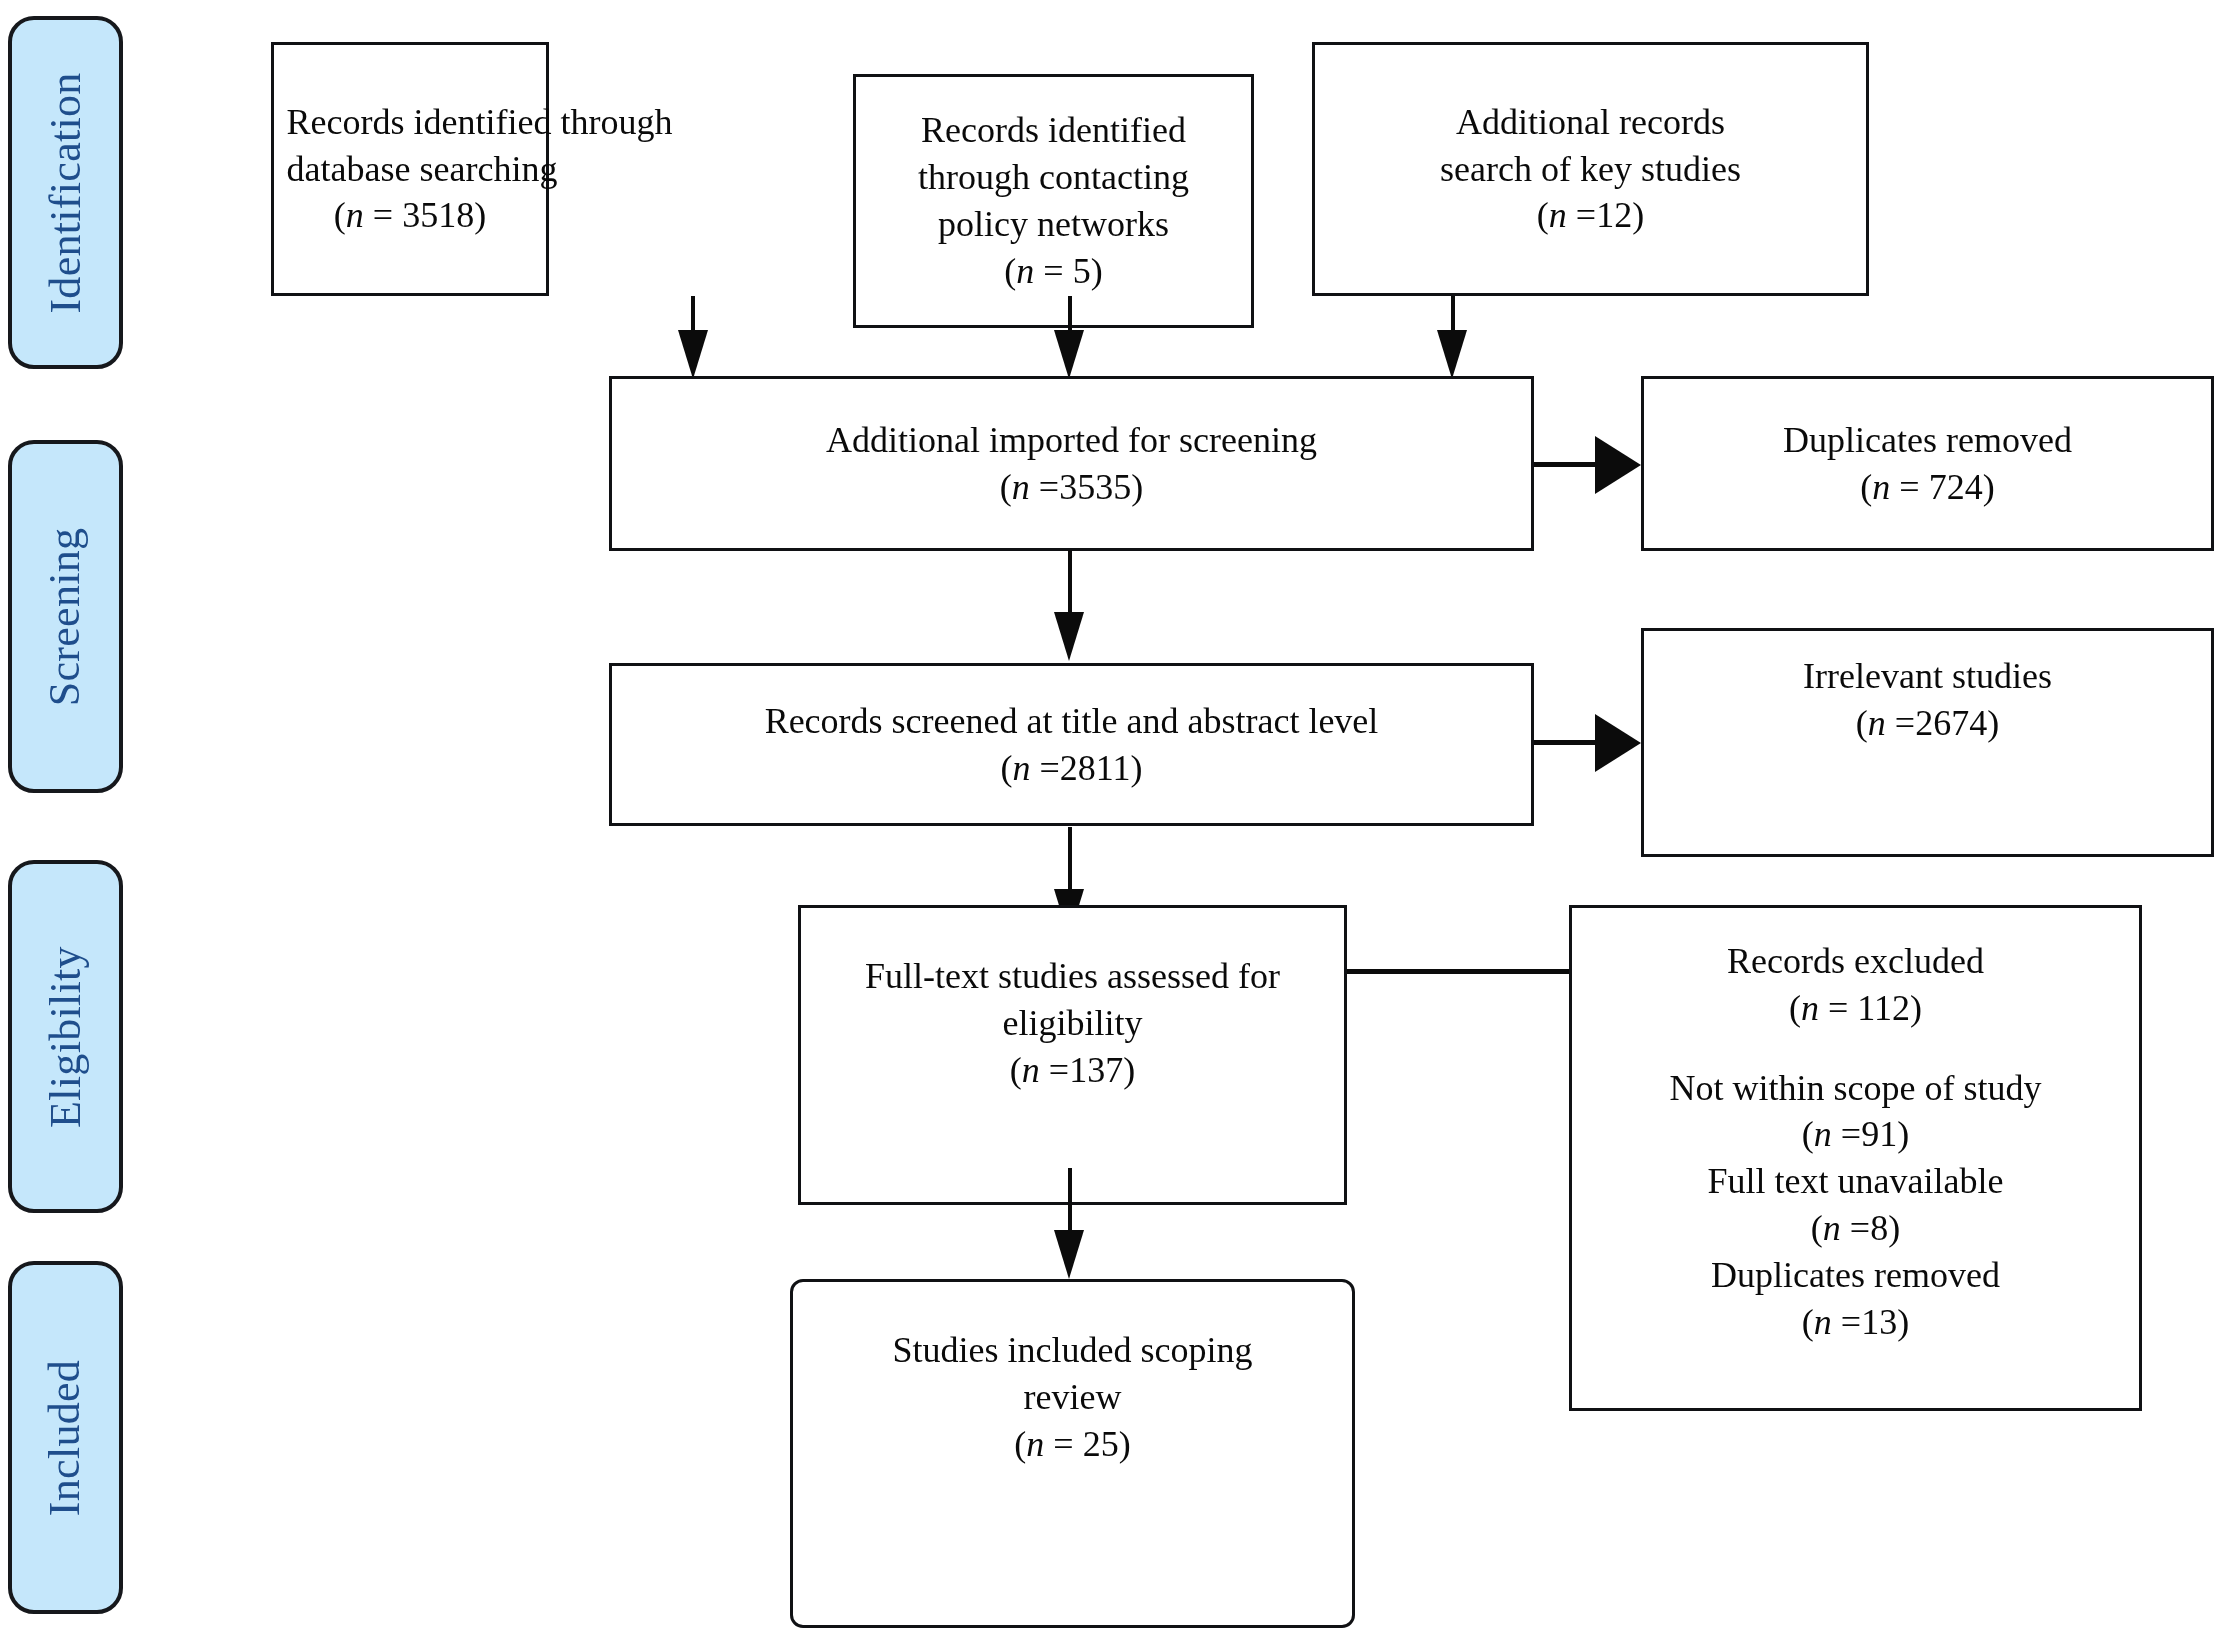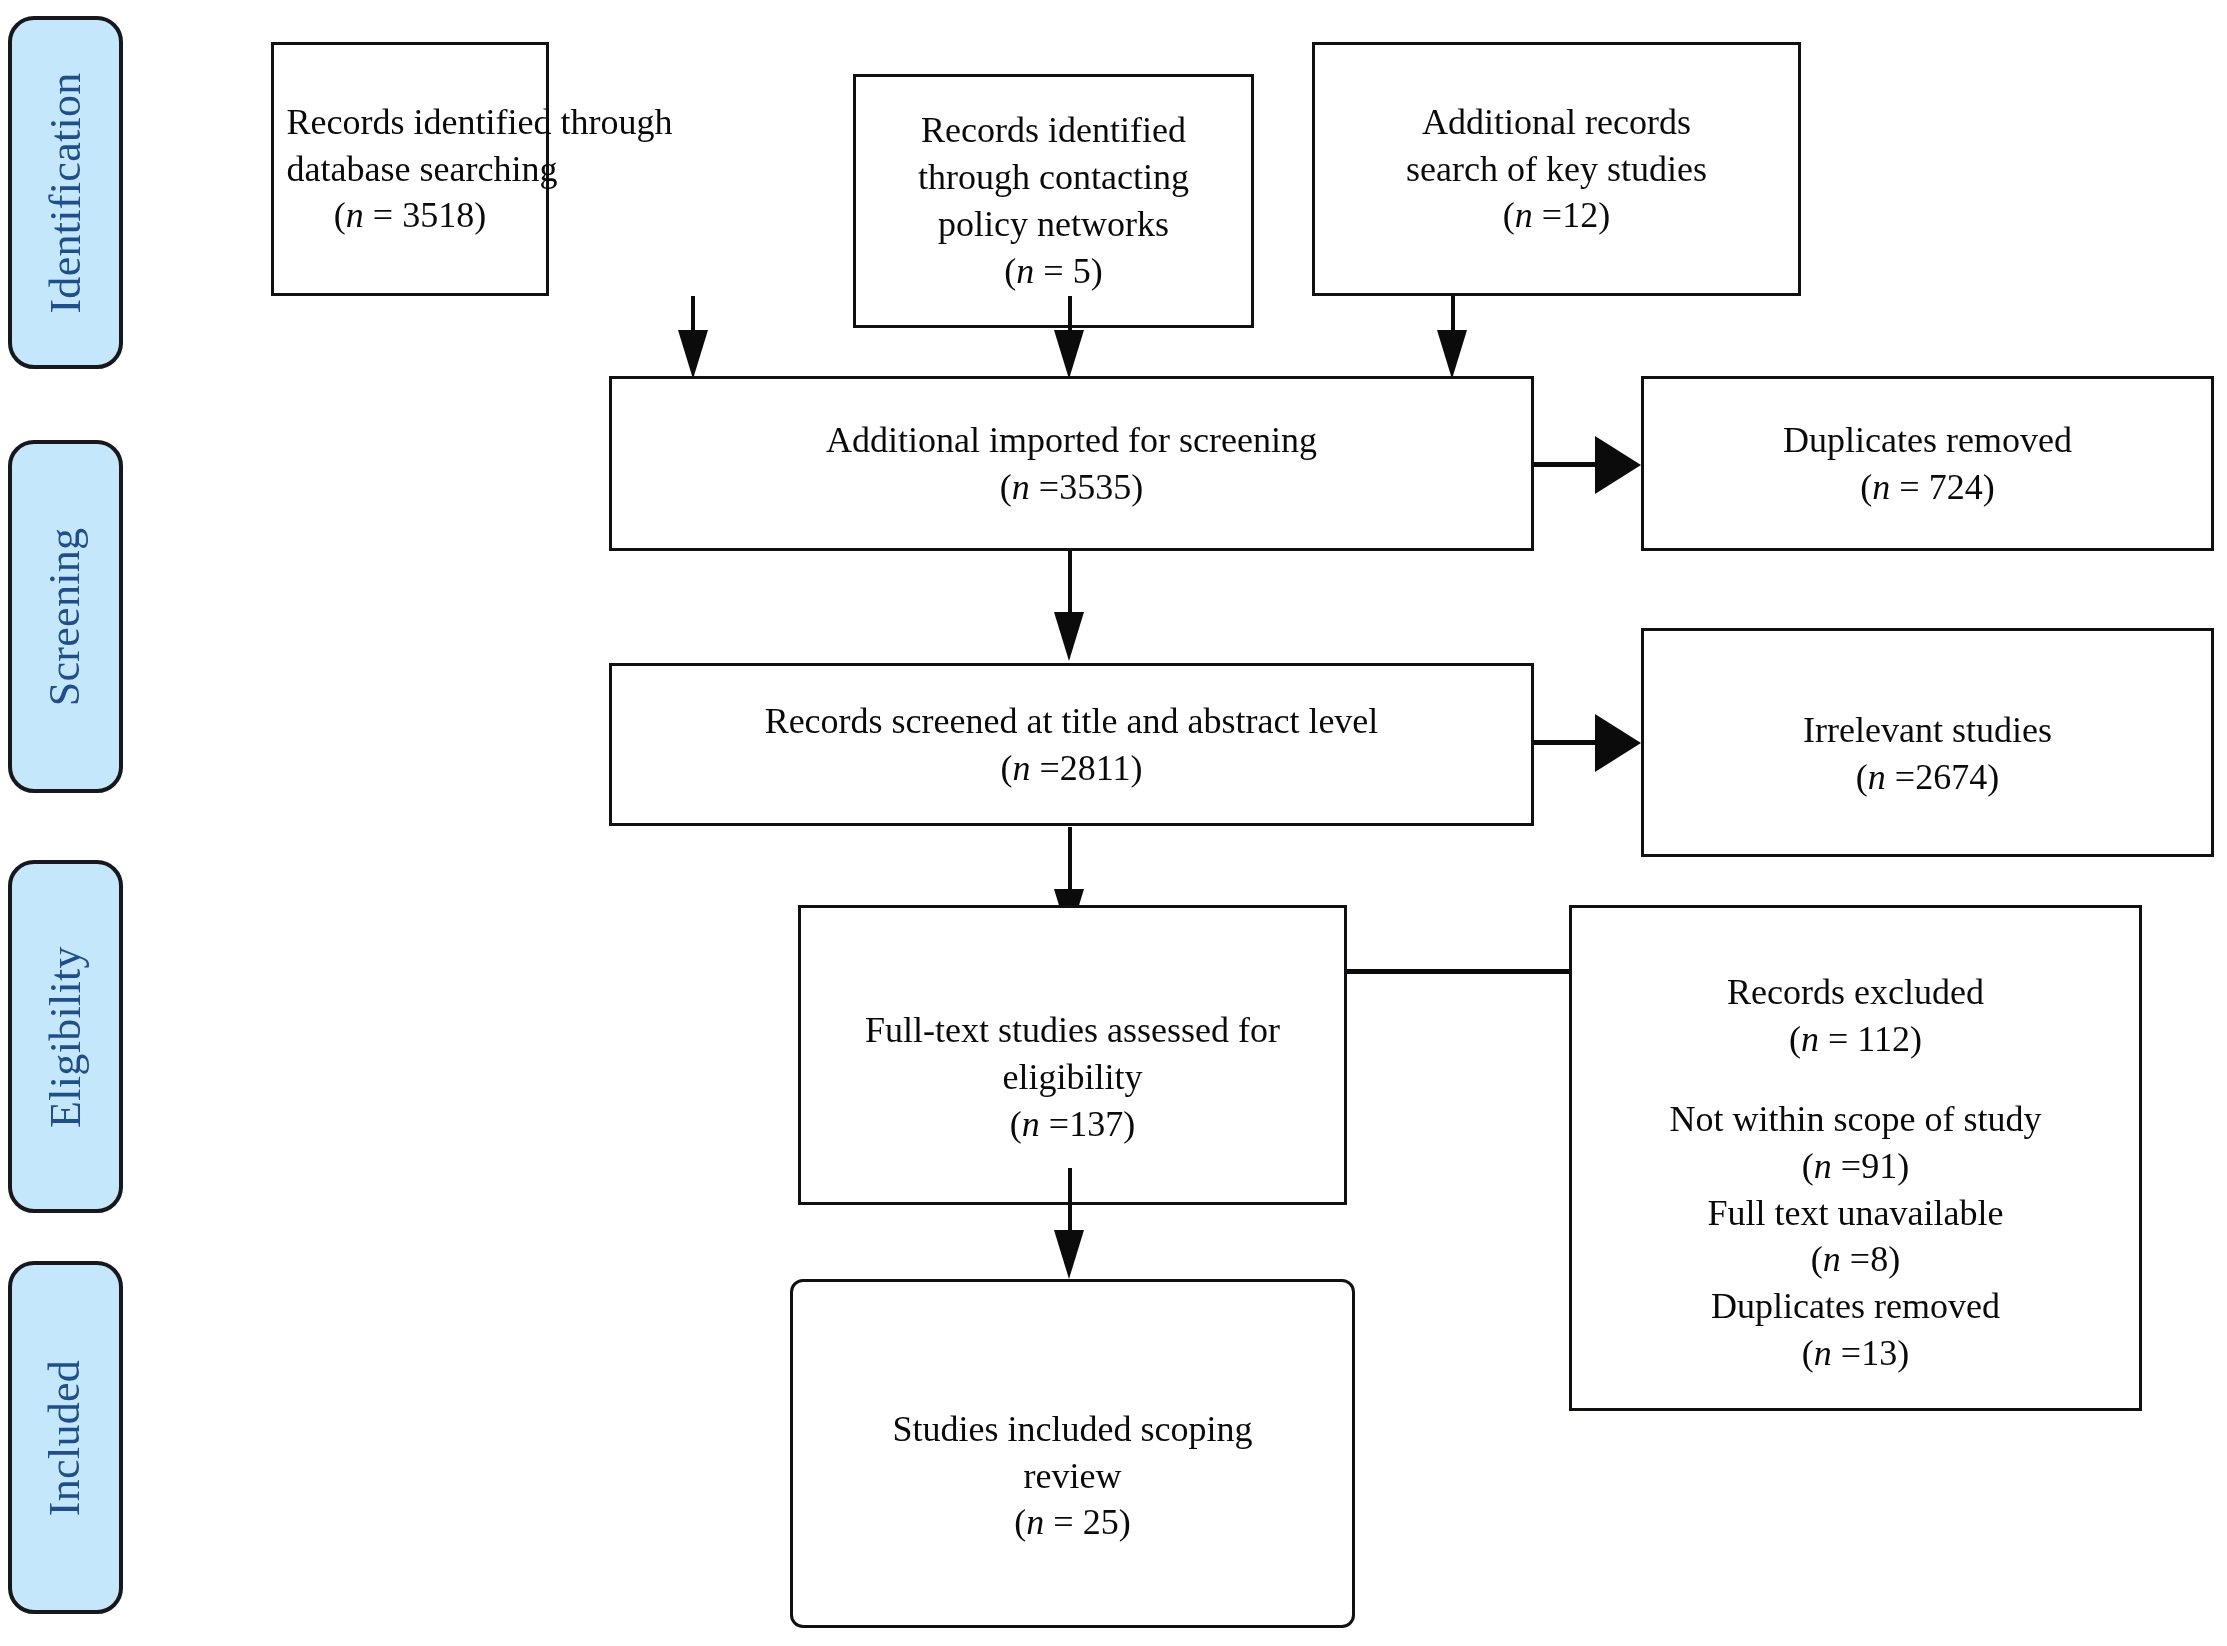--- a/index.html
+++ b/index.html
@@ -40,21 +40,21 @@
   
   .flow-box {
     position: absolute;
     box-sizing: border-box;
     background: #ffffff;
     border: 3.4px solid #101114;
     display: flex;
     justify-content: center;
   }
   .flow-box.v-center { align-items: center; }
-  .flow-box.v-top    { align-items: center; }
+  .flow-box.v-top    { align-items: flex-start; }
 
   .box-text {
     width: 100%;
     text-align: center;
     color: #0a0a0a;
     font-size: 36px;
     line-height: 1.30;
     padding: 0 12.6px;
     box-sizing: border-box;
   }
@@ -119,21 +119,21 @@
 
   <div class="flow-box v-center" style="left:853px; top:42px; width:401px; height:254px;margin-top:32px;">
     <div class="box-text">
       <span class="ln">Records identified</span>
       <span class="ln">through contacting</span>
       <span class="ln">policy networks</span>
       <span class="ln"><span>(</span><span class="nitalic">n</span><span> = 5)</span></span>
     </div>
   </div>
 
-  <div class="flow-box v-center" style="left:1312px; top:42px; width:489px; height:254px;">
+  <div class="flow-box v-center" style="left:1312px; top:42px; width:557px; height:254px;">
     <div class="box-text">
       <span class="ln">Additional records</span>
       <span class="ln">search of key studies</span>
       <span class="ln"><span>(</span><span class="nitalic">n</span><span> =12)</span></span>
     </div>
   </div>
 
   <div class="arrow-v" style="left:691px; top:296px; height:61px;"></div>
   <div class="arrow-v-head" style="left:678px; top:330px;"></div>
 

